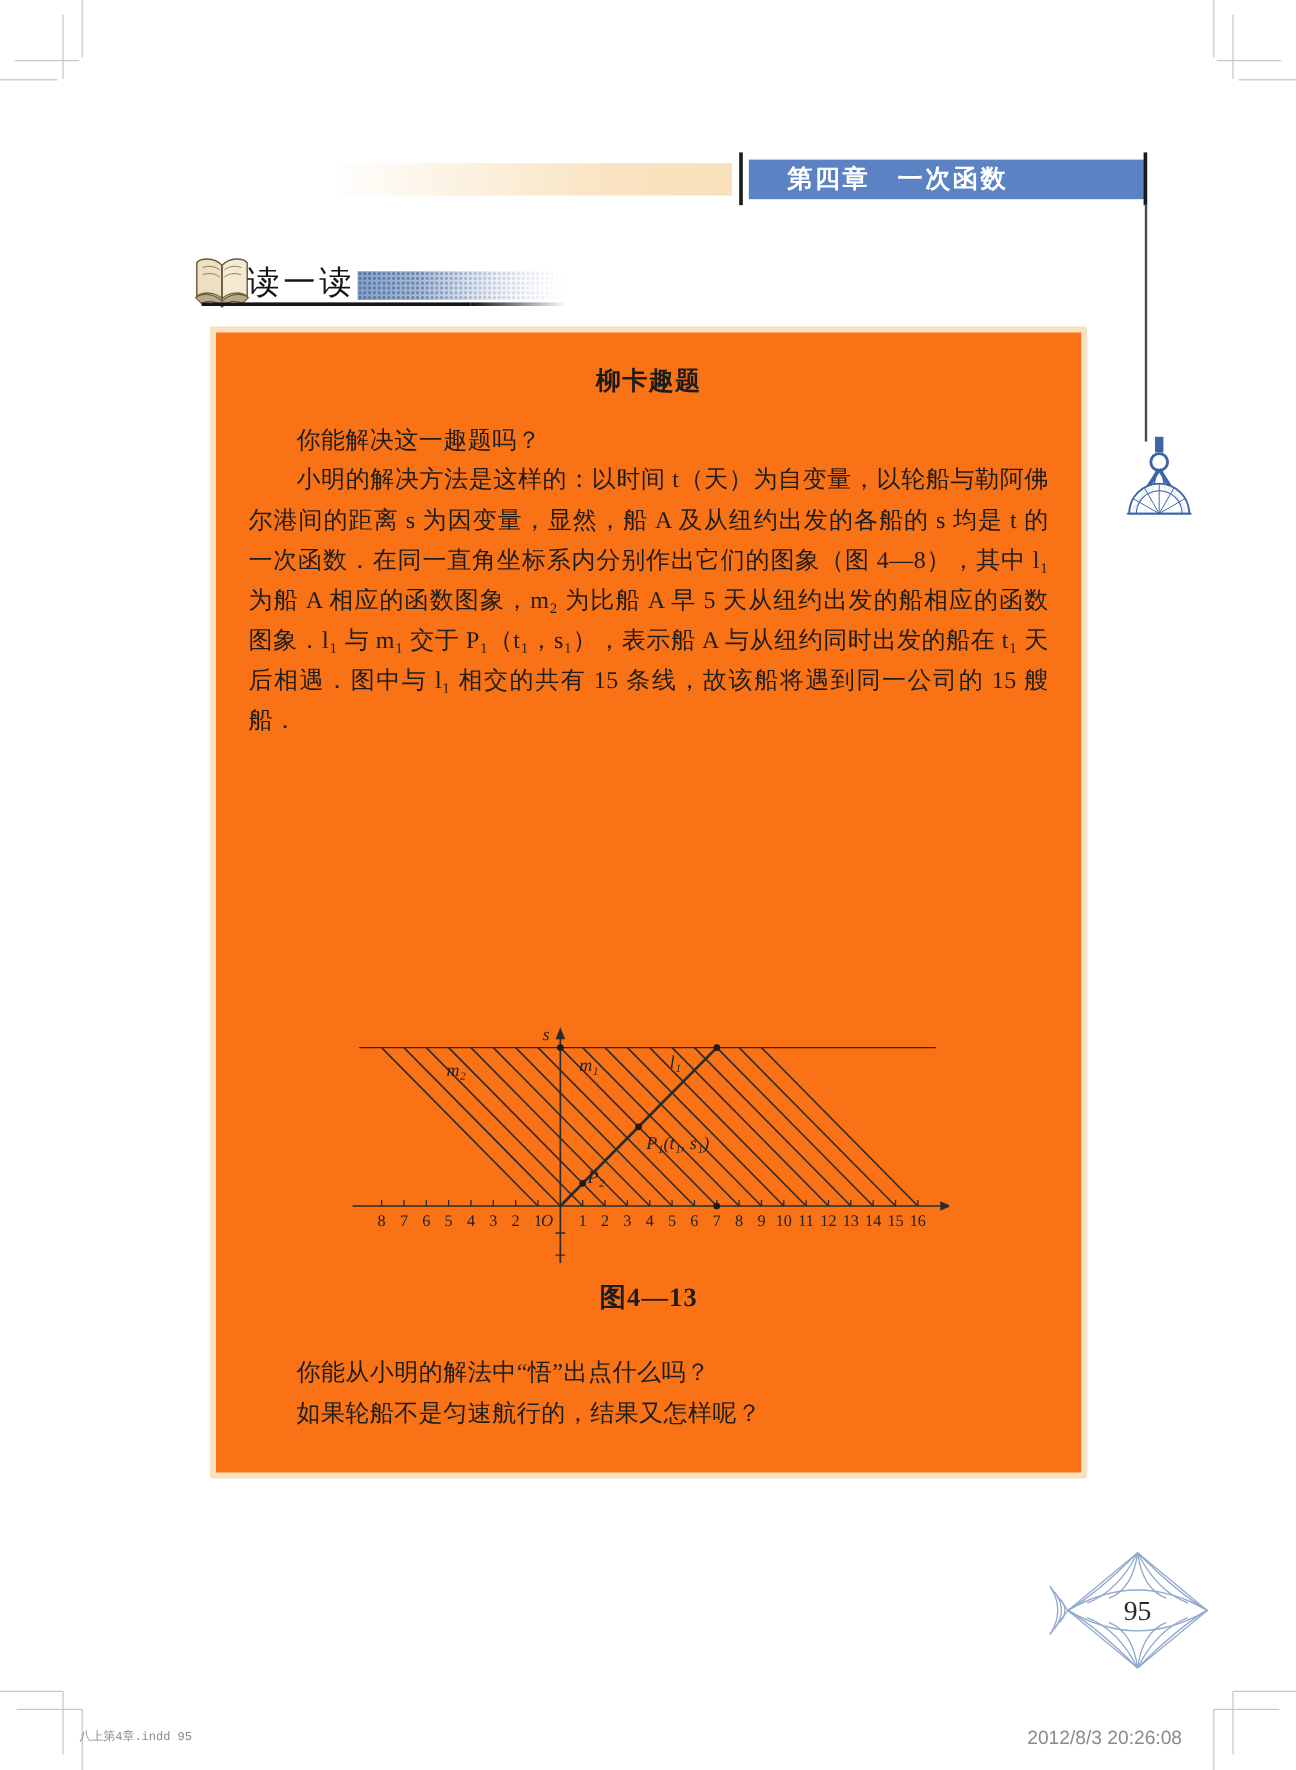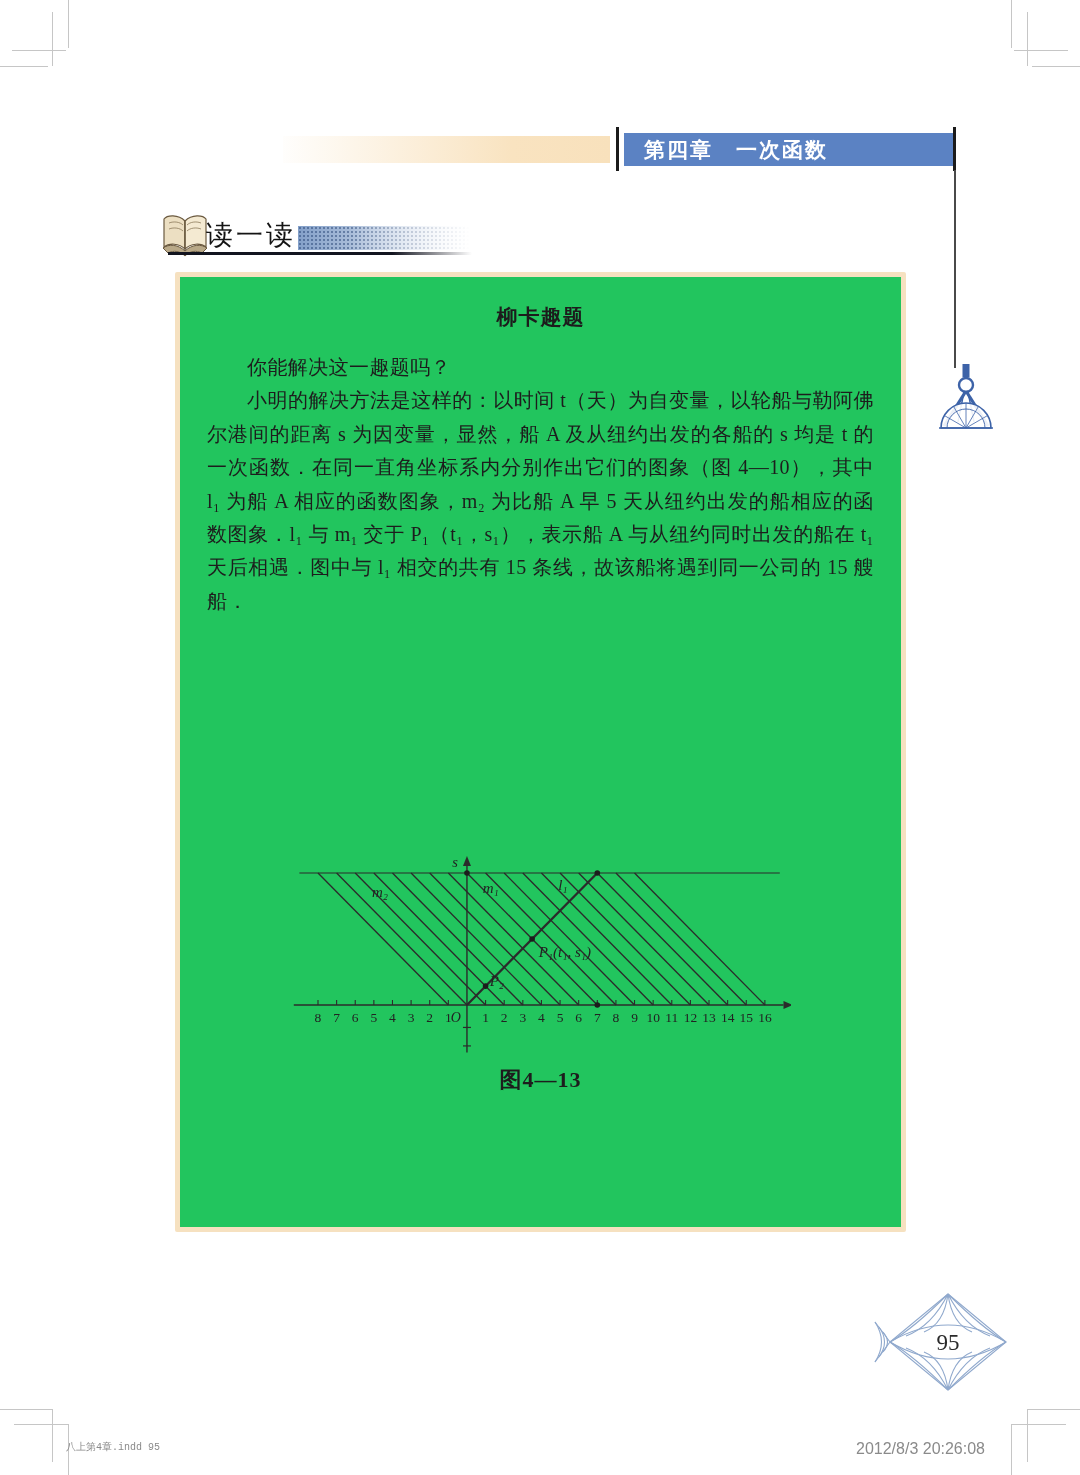--- a/index.html
+++ b/index.html
@@ -6,37 +6,37 @@
   .page{position:relative;width:1080px;height:1475px;background:#ffffff;overflow:hidden;
         font-family:"Liberation Serif","DejaVu Serif",serif;}
   .abs{position:absolute;}
   .cropline{position:absolute;background:#c6c6c6;}
   
   .hdr-cream{position:absolute;left:283px;top:136px;width:327px;height:27px;
      background:linear-gradient(to right,rgba(250,228,196,0.05),#f9e3c0 70%,#f8e1bc);}
   .hdr-div{position:absolute;background:#1b1b1b;}
   .hdr-blue{position:absolute;left:624px;top:133px;width:331px;height:33px;background:#5b82c3;
      color:#ffffff;font-family:"Liberation Sans","DejaVu Sans",sans-serif;font-weight:bold;
-     font-size:21px;line-height:33px;padding-left:20px;box-sizing:border-box;letter-spacing:2px;}
+     font-size:21px;line-height:33px;padding-left:32px;box-sizing:border-box;letter-spacing:2px;}
   .hangline{position:absolute;left:954px;top:170px;width:2px;height:198px;background:#4a4a4a;}
   
   .banner-label{position:absolute;left:206px;top:217px;font-size:27px;font-weight:normal;color:#141414;
      font-family:"Liberation Sans","DejaVu Sans",sans-serif;letter-spacing:3px;}
   .banner-band{position:absolute;left:298px;top:226px;width:172px;height:24px;
      background-image:
        linear-gradient(to right,rgba(255,255,255,0) 30%,#ffffff 100%),
        radial-gradient(circle,rgba(25,55,105,0.45) 1px,rgba(0,0,0,0) 1.4px),
        linear-gradient(to right,rgba(125,155,198,0.95),rgba(230,236,245,0.15));
      background-size:100% 100%,4px 4px,100% 100%;}
   .banner-underline{position:absolute;left:168px;top:252px;width:224px;height:3px;background:#12141f;}
   .banner-underline-tail{position:absolute;left:392px;top:252px;width:80px;height:3px;
      background:linear-gradient(to right,#12141f,rgba(255,255,255,0));}
   
   .article-box{position:absolute;left:175px;top:272px;width:721px;height:950px;
-     border:5px solid #f6e1c0;border-radius:2px;background:#22c55e;}
+     border:5px solid #f6e1c0;border-radius:2px;background:#f97316;}
   .article-title{position:absolute;top:26px;left:0;right:0;text-align:center;
      font-size:21px;font-weight:bold;color:#1c1c1c;letter-spacing:1px;}
   .article-content{position:absolute;top:74px;left:27px;right:27px;}
   .article-content p{margin:0;text-indent:2em;font-size:20px;line-height:33.4px;
      text-align:justify;color:#1d1d1d;letter-spacing:0.4px;}
   .fig-wrap{position:absolute;top:578px;left:0;right:0;text-align:center;}
   .fig-caption{margin-top:8px;font-size:22px;color:#1d1d1d;letter-spacing:1px;font-weight:bold;}
   .questions{position:absolute;top:850px;left:27px;right:27px;}
   .questions p{margin:0;text-indent:2em;font-size:20px;line-height:34px;color:#1d1d1d;letter-spacing:0.4px;}
   
@@ -103,21 +103,21 @@
   </svg>
   <div class="banner-label">读一读</div>
   <div class="banner-band"></div>
   <div class="banner-underline"></div>
   <div class="banner-underline-tail"></div>
 
   <div class="article-box">
     <div class="article-title">柳卡趣题</div>
     <div class="article-content">
       <p>你能解决这一趣题吗？</p>
-      <p>小明的解决方法是这样的：以时间 t（天）为自变量，以轮船与勒阿佛尔港间的距离 s 为因变量，显然，船 A 及从纽约出发的各船的 s 均是 t 的一次函数．在同一直角坐标系内分别作出它们的图象（图 4—10），其中 l₁ 为船 A 相应的函数图象，m₂ 为比船 A 早 5 天从纽约出发的船相应的函数图象．l₁ 与 m₁ 交于 P₁（t₁，s₁），表示船 A 与从纽约同时出发的船在 t₁ 天后相遇．图中与 l₁ 相交的共有 15 条线，故该船将遇到同一公司的 15 艘船．</p>
+      <p>小明的解决方法是这样的：以时间 t（天）为自变量，以轮船与勒阿佛尔港间的距离 s 为因变量，显然，船 A 及从纽约出发的各船的 s 均是 t 的一次函数．在同一直角坐标系内分别作出它们的图象（图 4—8），其中 l₁ 为船 A 相应的函数图象，m₂ 为比船 A 早 5 天从纽约出发的船相应的函数图象．l₁ 与 m₁ 交于 P₁（t₁，s₁），表示船 A 与从纽约同时出发的船在 t₁ 天后相遇．图中与 l₁ 相交的共有 15 条线，故该船将遇到同一公司的 15 艘船．</p>
     </div>
 
     <div class="fig-wrap">
       <svg width="500" height="198" viewBox="0 0 500 198">
           <line x1="26.998999999999988" y1="18" x2="157.339" y2="150" stroke="#2b2b2b" stroke-width="1.35"></line>
           <line x1="45.61899999999999" y1="18" x2="175.959" y2="150" stroke="#2b2b2b" stroke-width="1.35"></line>
           <line x1="64.23899999999999" y1="18" x2="194.579" y2="150" stroke="#2b2b2b" stroke-width="1.35"></line>
           <line x1="82.859" y1="18" x2="213.199" y2="150" stroke="#2b2b2b" stroke-width="1.35"></line>
           <line x1="101.479" y1="18" x2="231.819" y2="150" stroke="#2b2b2b" stroke-width="1.35"></line>
           <line x1="120.09899999999999" y1="18" x2="250.439" y2="150" stroke="#2b2b2b" stroke-width="1.35"></line>
@@ -199,20 +199,24 @@
           <circle cx="194.579" cy="131.124" r="2.8" fill="#1c1c1c"></circle>
           <text x="198.6754" y="130.844" text-anchor="start" font-size="15" fill="#222" font-style="italic">P₂</text>
           <circle cx="306.299" cy="150" r="2.8" fill="#1c1c1c"></circle>
           <text x="80.997" y="41.760000000000005" text-anchor="start" font-size="15" fill="#222" font-style="italic">m₂</text>
           <text x="191.786" y="37.8" text-anchor="start" font-size="15" fill="#222" font-style="italic">m₁</text>
           <text x="267.197" y="35.16" text-anchor="start" font-size="15" fill="#222" font-style="italic">l₁</text>
         </svg>
       <div class="fig-caption">图4—13</div>
     </div>
 
+    <div class="questions">
+      <p>你能从小明的解法中“悟”出点什么吗？</p>
+      <p>如果轮船不是匀速航行的，结果又怎样呢？</p>
+    </div>
   </div>
 
   <svg class="abs" style="left:872px;top:1290px;" width="140" height="104" viewBox="0 0 140 104">
     <g stroke="#90a9cd" stroke-width="1.1" fill="none">
       <polygon points="76,4 134,52 76,100 18,52"></polygon>
       <path d="M18,52 Q76,18 134,52"></path>
       <path d="M18,52 Q76,86 134,52"></path>
       <path d="M76,4 Q42,38 18,52 M76,4 Q60,36 34,46 M76,4 Q72,34 52,42"></path>
       <path d="M76,4 Q110,38 134,52 M76,4 Q92,36 118,46 M76,4 Q80,34 100,42"></path>
       <path d="M76,100 Q42,66 18,52 M76,100 Q60,68 34,58 M76,100 Q72,70 52,62"></path>

